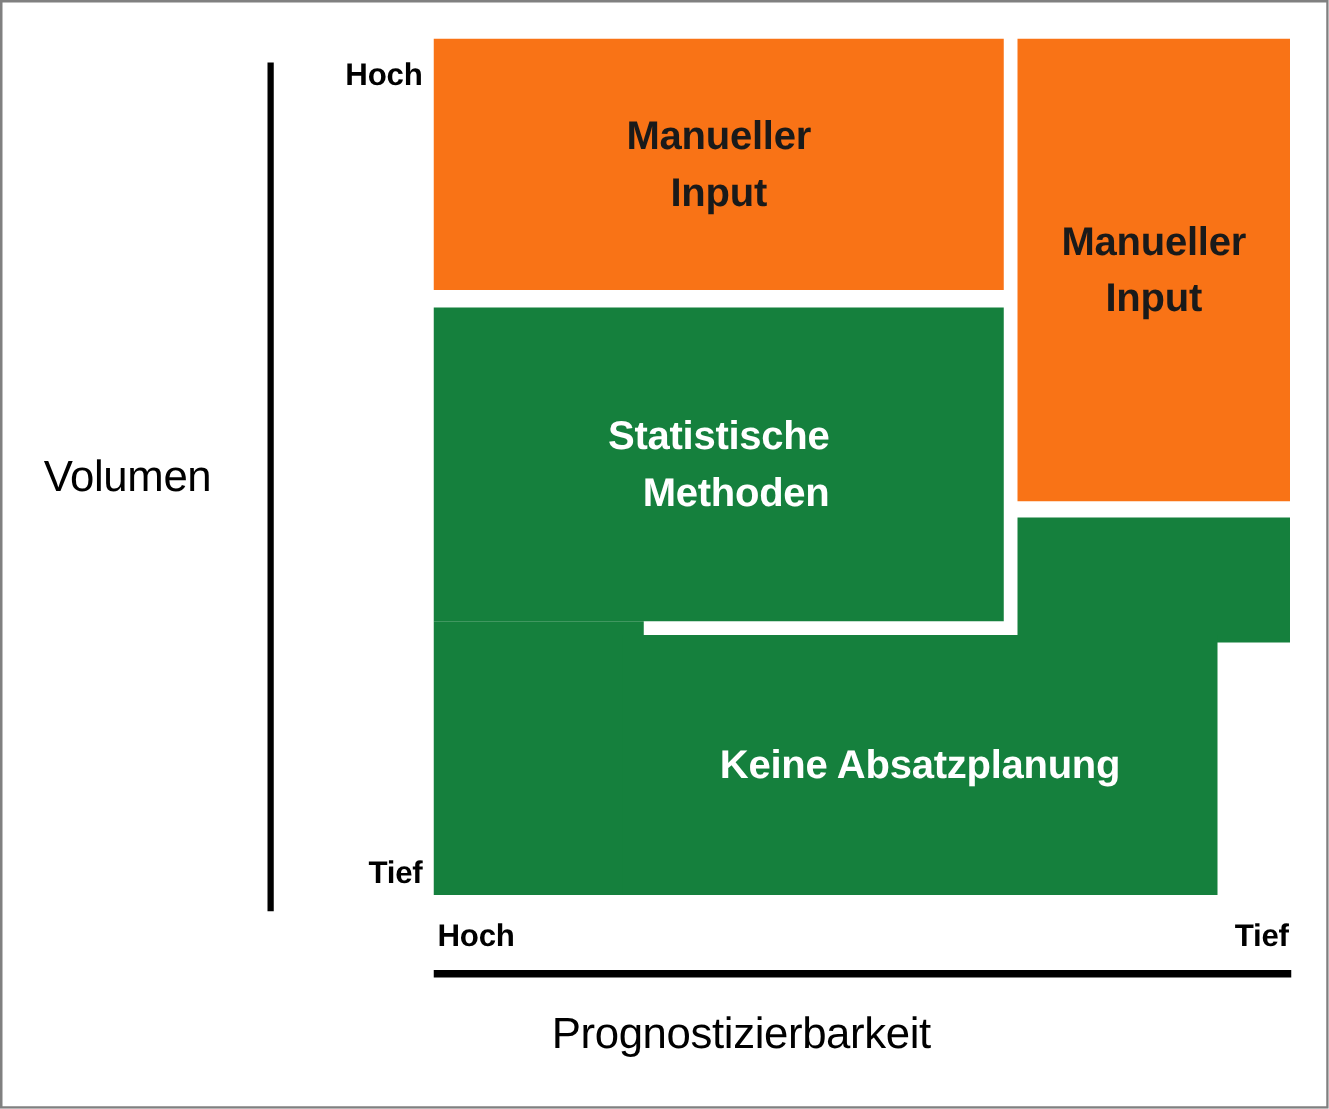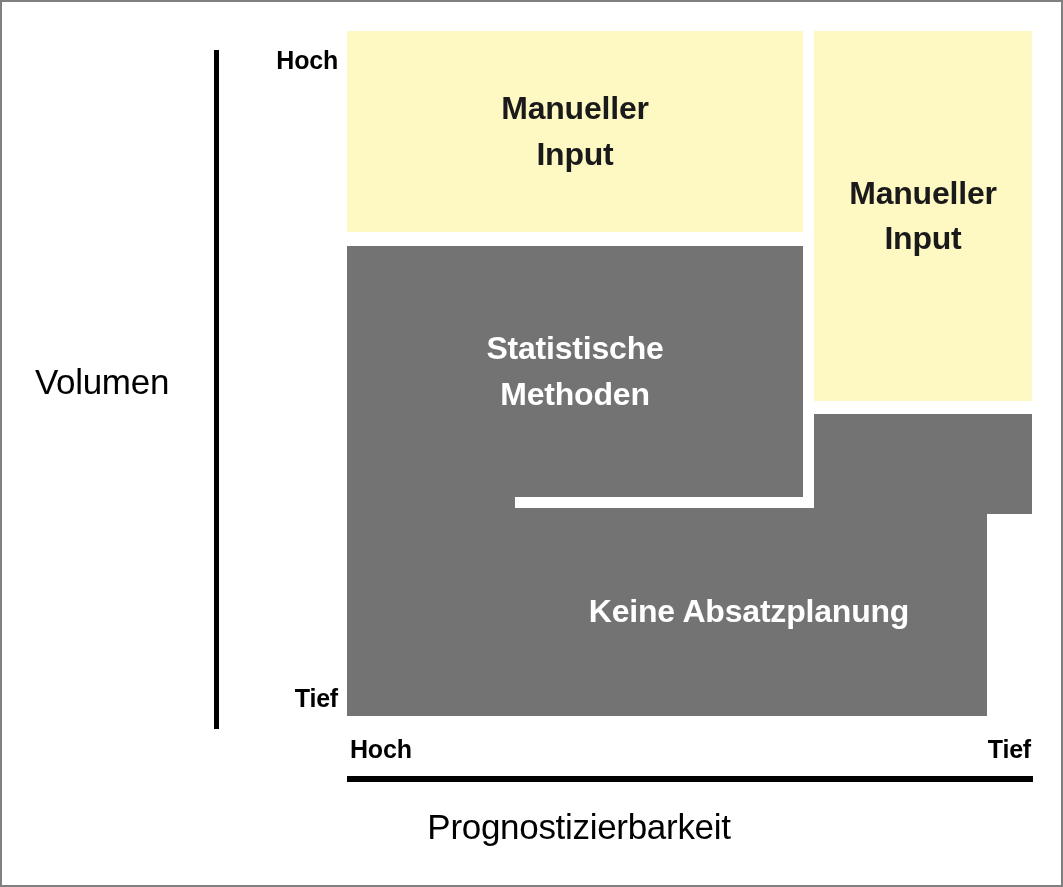--- a/index.html
+++ b/index.html
@@ -49,21 +49,21 @@
   }
   .y-axis-title {
     left: 0px;
     top: 360px;
     width: 200px;
     text-align: center;
     font-size: 35px;
     letter-spacing: -0.3px;
   }
   .x-axis-title {
-    left: 222px;
+    left: 236px;
     top: 805px;
     width: 710px;
     text-align: center;
     font-size: 35px;
     letter-spacing: -0.3px;
   }
 
   
   .tick-label {
     position: absolute;
@@ -99,22 +99,22 @@
 
   
   .cell {
     position: absolute;
     box-sizing: border-box;
     display: flex;
     align-items: center;
     justify-content: center;
     text-align: center;
   }
-  .cell.gray  { background: #fef9c3; }
-  .cell.blue  { background: #737373; }
+  .cell.gray  { background: #f97316; }
+  .cell.blue  { background: #15803d; text-align: right; }
 
   .cell-label {
     font-weight: bold;
     line-height: 1.42;
     white-space: pre-line;
     letter-spacing: -0.2px;
   }
   .cell.gray .cell-label  { color: #1a1a1a; }
   .cell.blue .cell-label  { color: #ffffff; }
 
@@ -139,21 +139,21 @@
   #cell-statistical-methods .cell-label { font-size: 32px; }
 
   
   #cell-statistical-methods-tail {
     left: 345px;  top: 495px;
     width: 168px; height: 219px;
   }
 
   
   #cell-no-sales-planning {
-    left: 509px;  top: 506px;
+    left: 496px;  top: 506px;
     width: 476px; height: 208px;
   }
   #cell-no-sales-planning .cell-label { font-size: 32px; }
 
   
   #cell-no-sales-planning-riser {
     left: 812px;  top: 412px;
     width: 218px; height: 100px;
   }
 </style>

